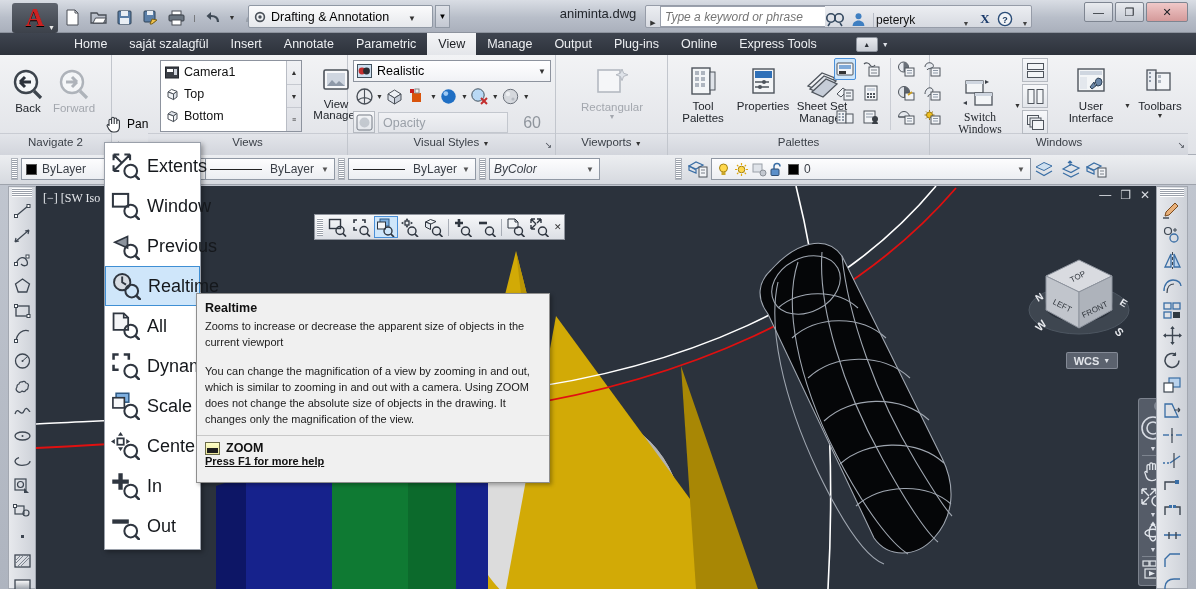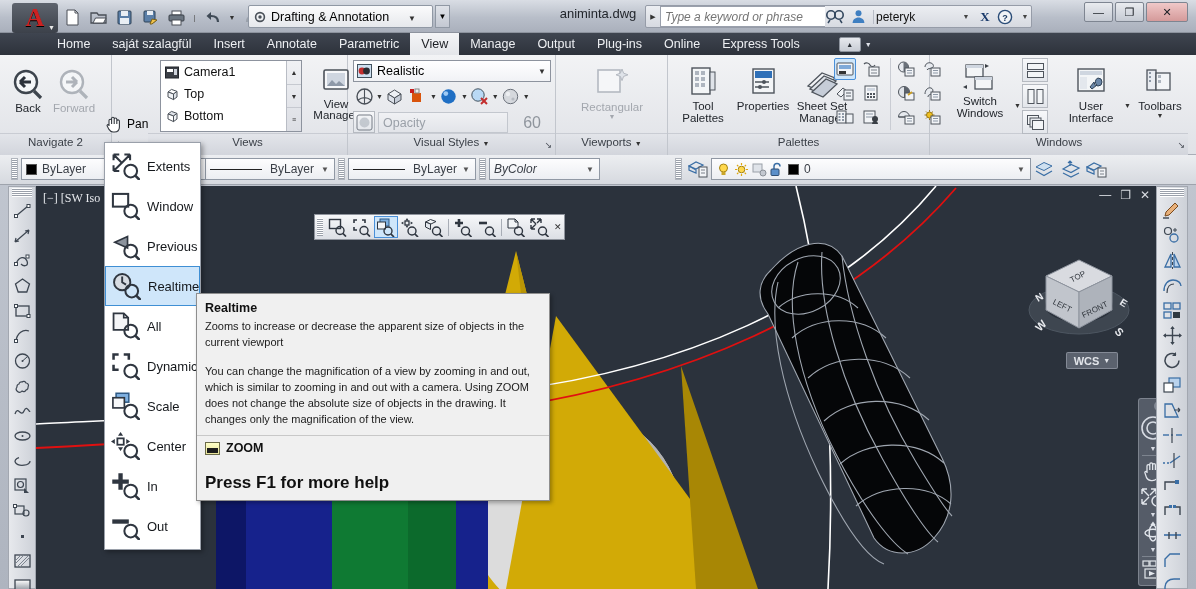--- a/index.html
+++ b/index.html
@@ -36,21 +36,21 @@
       display:flex; align-items:center; padding:0 4px; font-size:12.5px; }
   .wsbox .gear { margin-right:4px; }
   .wsarrow { position:absolute; right:16px; top:8px; font-size:8px; color:#333; }
   .wsmore { position:absolute; left:435px; top:5px; width:15px; height:23px;
       background:linear-gradient(#dfe2e8,#c3c8d2); border:1px solid #9098a4;
       display:flex; align-items:center; justify-content:center; font-size:8px; }
 
   .doctitle { position:absolute; left:0; top:6px; width:1196px; text-align:center;
       font-size:13px; color:#22262c; }
 
-  .srchwrap { position:absolute; left:645px; top:5px; height:23px; display:flex; align-items:center;
+  .srchwrap { position:absolute; left:645px; top:5px; height:23px; display:flex; align-items:flex-end;
       background:linear-gradient(#eceef2,#d7dae1); border:1px solid #969ca8; border-radius:2px; }
   .srch-tri { width:14px; text-align:center; font-size:7px; color:#333; }
   .srch-inp { width:165px; height:21px; border:1px solid #9aa0ac; border-right:none;
       background:#fff; font-style:italic; color:#6b6b6b; font-size:12px; padding:0 4px;
       font-family:"Liberation Sans",sans-serif; outline:none; }
   .srch-ico { width:26px; text-align:center; }
   .user-ico { width:22px; text-align:center; }
   .user-name { width:86px; font-size:12px; color:#111; padding-left:2px;
       border-left:1px solid #b7bcc6; }
   .user-tri { width:14px; text-align:center; font-size:7px; color:#444; }
@@ -61,21 +61,21 @@
 
   .wctl { position:absolute; right:8px; top:2px; display:flex; gap:2px; }
   .wc { width:29px; height:20px; border:1px solid #7e8591; border-radius:2px;
         background:linear-gradient(#e9ebef,#c5cad3);
         display:flex; align-items:center; justify-content:center; font-size:11px; color:#1b1f25; }
   .wc.close { width:42px; background:linear-gradient(#f0c8c8,#d59a9a); }
 
   
   .tabbar { position:absolute; left:0; top:33px; width:1196px; height:22px;
       background:linear-gradient(#3f4550,#2d323b); }
-  .tabs { display:flex; align-items:stretch; height:22px; padding-left:46px; }
+  .tabs { display:flex; align-items:stretch; height:22px; padding-left:63px; }
   .tab { padding:0 11px; display:flex; align-items:center; font-size:12.5px;
          color:#eef0f3; white-space:nowrap; }
   .tab.active { background:linear-gradient(#f4f5f7,#e4e6ea); color:#1c1f24; }
   .tab-extra { display:flex; align-items:center; gap:4px; margin-left:28px; }
   .tab-min { width:22px; height:15px; border:1px solid #8e949e; border-radius:2px;
       background:linear-gradient(#e7e9ee,#c8ccd4); display:flex; align-items:center;
       justify-content:center; font-size:7px; color:#2b2f36; }
 
   
   .ribbon { position:absolute; left:0; top:55px; width:1196px; height:100px;
@@ -164,32 +164,32 @@
   .wcs { position:absolute; right:78px; top:352px; width:52px; height:17px;
       background:rgba(150,158,170,.45); border:1px solid rgba(210,215,225,.35); border-radius:2px;
       display:flex; align-items:center; justify-content:center; gap:4px;
       font-size:11px; color:#e2e5ea; font-weight:bold; }
 
   
   .menu { position:absolute; left:104px; top:142px; width:97px; background:#fff;
       border:1px solid #9aa0aa; box-shadow:2px 2px 5px rgba(0,0,0,.35); padding:3px 0; z-index:60; }
   .mi { height:40px; display:flex; align-items:center; padding-left:5px; gap:7px; }
   .mi.sel { background:#cfe6fa; border:1px solid #3f8fd4; }
-  .mi .mlb { font-size:13px; color:#15181c; }
+  .mi .mlb { font-size:18px; color:#15181c; }
 
   
   .tip { position:absolute; left:196px; top:293px; width:354px;
       background:#f0f0f0; border:1px solid #8e8e8e; box-shadow:2px 2px 4px rgba(0,0,0,.3); z-index:70; }
   .tip-h { font-size:12.5px; font-weight:bold; color:#111; padding:7px 8px 3px 8px; }
   .tip-b { font-size:11px; color:#1b1b1b; padding:0 8px 8px 8px; line-height:16px; }
   .tip-b p { margin-bottom:13px; }
   .tip-b p:last-child { margin-bottom:0; }
-  .tip-f { border-top:1px solid #c8c8c8; padding:5px 8px 7px 8px; }
+  .tip-f { border-top:1px solid #c8c8c8; padding:5px 8px 15px 8px; }
   .tip-cmd { font-size:12.5px; font-weight:bold; color:#111; display:flex; align-items:center; gap:6px; }
-  .tip-f1 { font-size:17px; font-weight:bold; color:#111; margin-top:18px; }
+  .tip-f1 { font-size:11px; font-weight:bold; color:#111; margin-top:0;text-decoration:underline; }
   .cmdico { width:15px; height:13px; background:linear-gradient(#ffffc8,#e8e49a);
             border:1px solid #6b6b4a; position:relative; }
   .cmdico:after { content:""; position:absolute; left:1px; bottom:1px; width:11px; height:5px; background:#1d1d1d; }
 
   svg { display:block; }
 </style>
 </head>
 <body>
 
 <div id="app">
@@ -692,21 +692,21 @@
                 <path d="M10 9.5h5M10 12h5" stroke="#8d98a6"></path>
               </svg>
             </span>
         </div>
       </div>
       <div class="panel-title">Palettes</div>
     </div>
 
     <div class="panel" style="left:930px; width:258px; border-right:none;">
       <div class="panel-body">
-        <div class="bigbtn" style="left:16px; top:0; width:68px;">
+        <div class="bigbtn" style="left:16px; top:16px; width:68px;font-family:Liberation Serif, serif;">
           <div class="ic">
             <svg width="42" height="34" viewBox="0 0 42 34">
                 <rect x="7" y="4" width="17" height="12" fill="#f3f5f7" stroke="#4e545c" stroke-width="1.3"></rect>
                 <rect x="7" y="4" width="17" height="3" fill="#cfd6e0"></rect>
                 <rect x="16" y="16" width="17" height="12" fill="#f3f5f7" stroke="#4e545c" stroke-width="1.3"></rect>
                 <rect x="16" y="16" width="17" height="3" fill="#cfd6e0"></rect>
                 <path d="M26 3l4 2-4 2" fill="#3a3f46"></path>
                 <path d="M8 28l-4-2 4-2" fill="#3a3f46"></path>
               </svg>
           </div>

